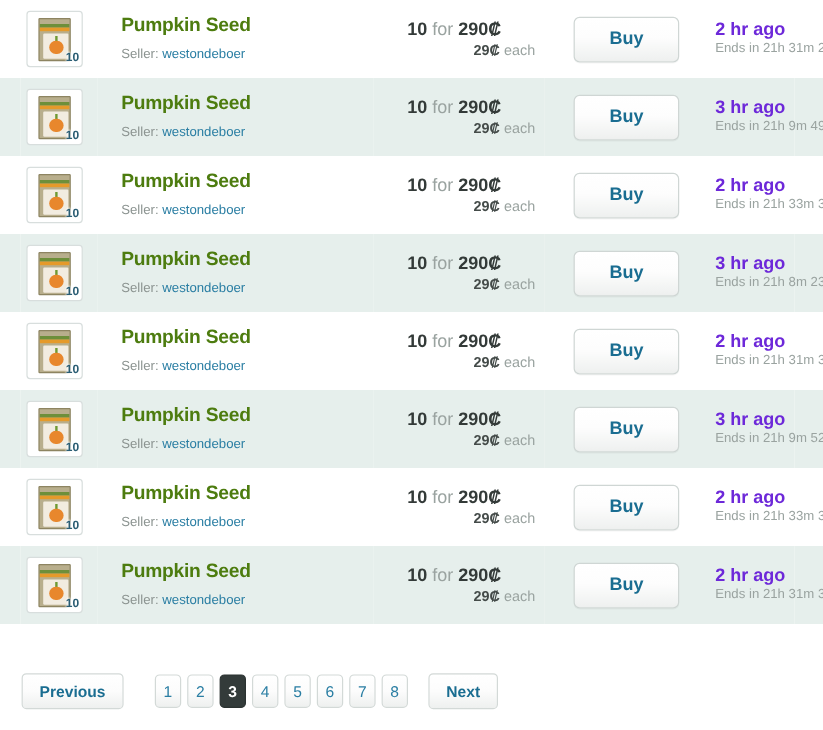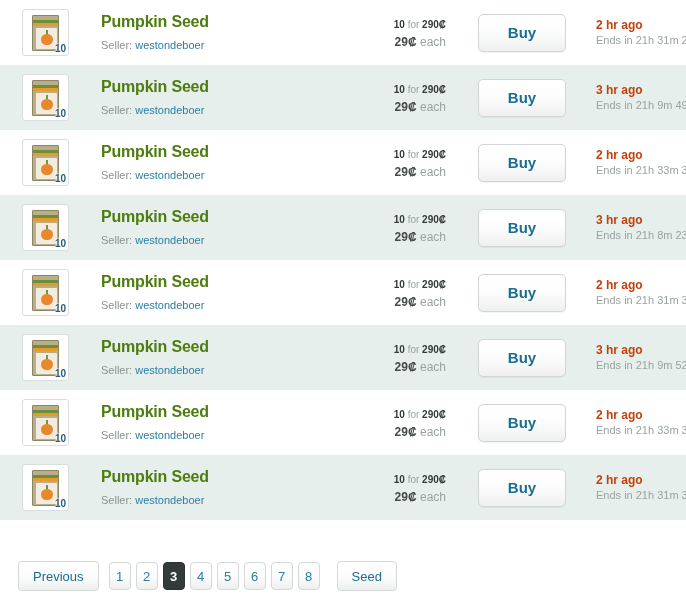--- a/index.html
+++ b/index.html
@@ -125,24 +125,25 @@
     text-decoration: none;
   }
 
   
   .price-cell {
     width: 135px;
     text-align: right;
     padding-right: 8px !important;
   }
   .price-main {
-    font-size: 10px;
+    font-size: 15px;
     color: #9aa3a0;
     line-height: 19px;
     white-space: nowrap;
+    text-align: center;
   }
   .price-main b { color: #333a38; font-weight: bold; }
   .price-each {
     font-size: 12px;
     color: #9aa3a0;
     line-height: 16px;
     white-space: nowrap;
   }
   .price-each b { color: #444b49; font-weight: bold; }
 
@@ -162,23 +163,23 @@
     border-radius: 5px;
     box-sizing: border-box;
     text-decoration: none;
     cursor: pointer;
     box-shadow: 0 1px 0 rgba(0,0,0,0.04);
   }
 
   
   .time-cell { padding-left: 6px !important; }
   .time-ago {
-    font-size: 12px;
+    font-size: 15px;
     font-weight: bold;
-    color: #c2410c;
+    color: #6d28d9;
     line-height: 16px;
     white-space: nowrap;
   }
   .time-ends {
     font-size: 11px;
     color: #9aa3a0;
     line-height: 15px;
     white-space: nowrap;
   }
 
@@ -194,23 +195,23 @@
     padding-left: 18px;
     box-sizing: border-box;
   }
   .page-btn {
     display: inline-flex;
     align-items: center;
     justify-content: center;
     height: 28px;
     min-width: 22px;
     padding: 0 8px;
-    margin-right: 0;
+    margin-right: 16px;
     font-size: 13px;
-    font-weight: normal;
+    font-weight: bold;
     color: #1a6d91;
     background: linear-gradient(to bottom, #ffffff 0%, #fcfcfc 50%, #eef0ef 100%);
     border: 1px solid #d3d9d7;
     border-radius: 4px;
     box-sizing: border-box;
     text-decoration: none;
     cursor: pointer;
   }
   .page-btn.prev, .page-btn.next {
     height: 30px;
@@ -584,14 +585,14 @@
       <a href="#" class="page-btn num">1</a>
       <a href="#" class="page-btn num">2</a>
       <a href="#" class="page-btn num active">3</a>
       <a href="#" class="page-btn num">4</a>
       <a href="#" class="page-btn num">5</a>
       <a href="#" class="page-btn num">6</a>
       <a href="#" class="page-btn num">7</a>
       <a href="#" class="page-btn num">8</a>
     </span>
   <span class="page-gap-r"></span>
-  <a class="page-btn next" href="#">Seed</a>
+  <a class="page-btn next" href="#">Next</a>
 </div>
 
 </body></html>

